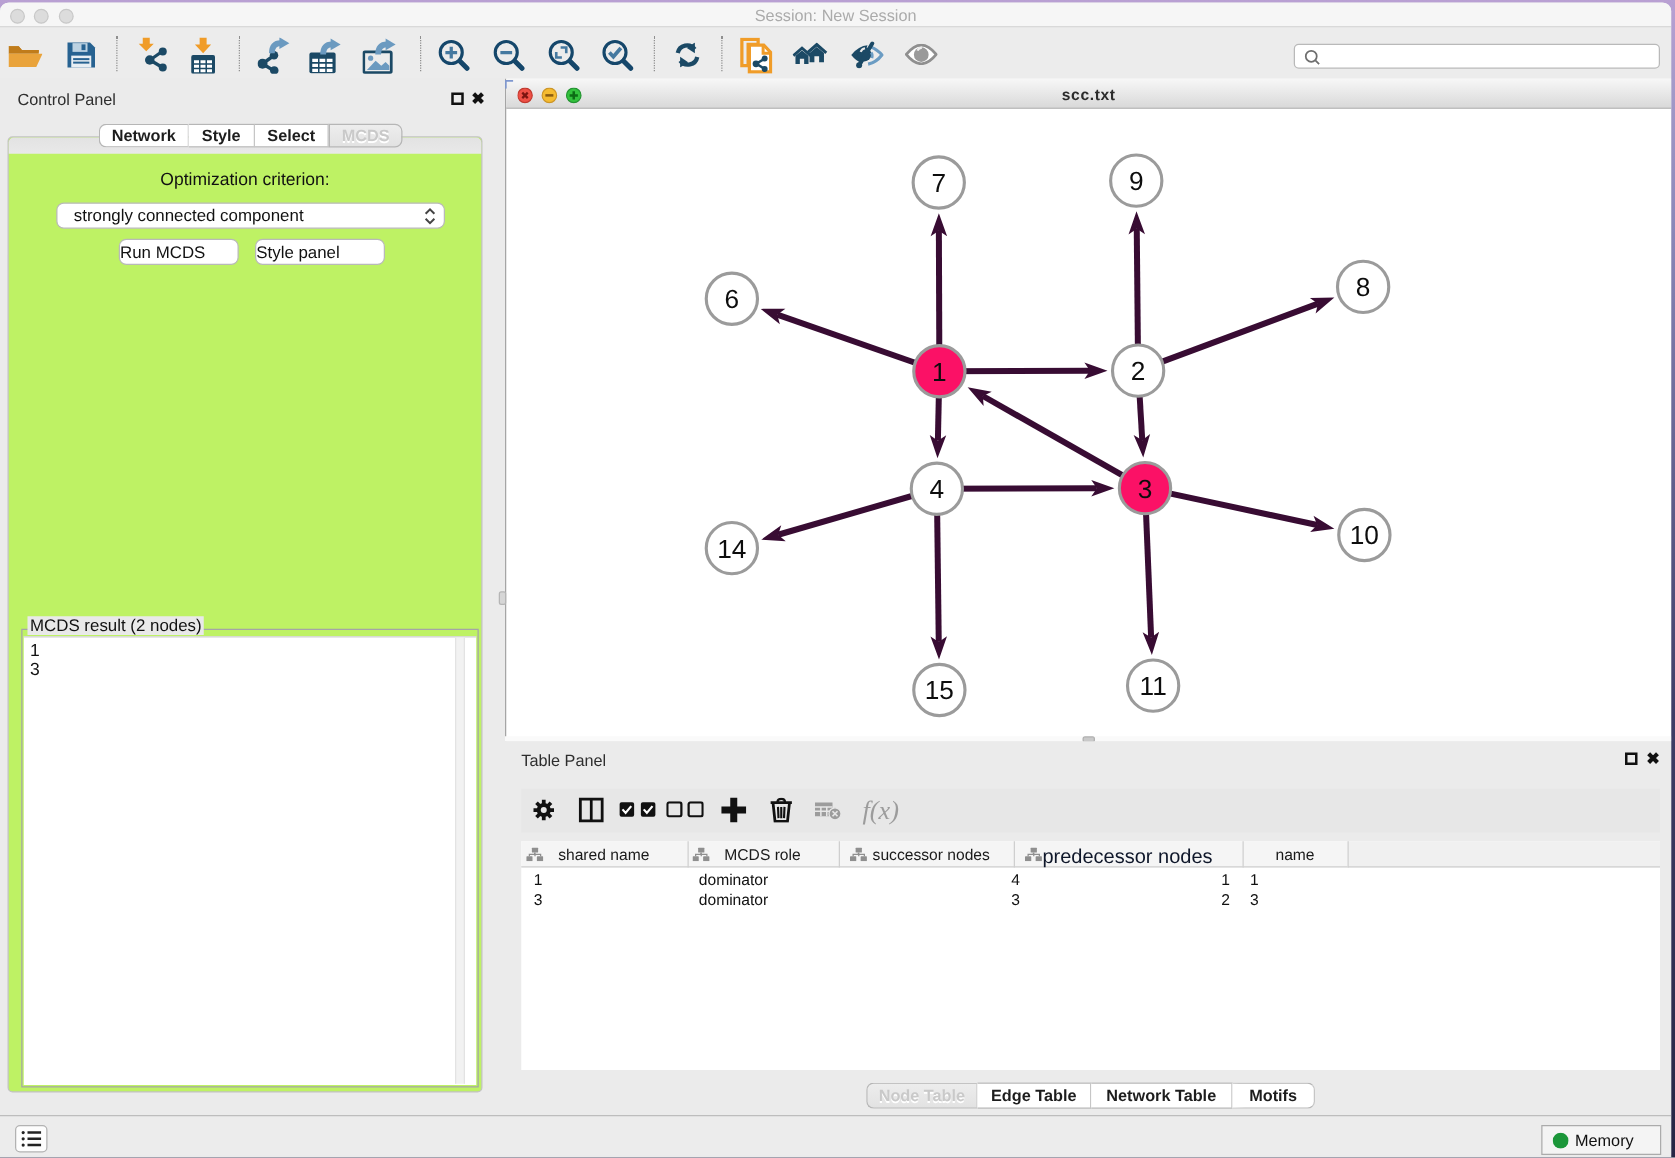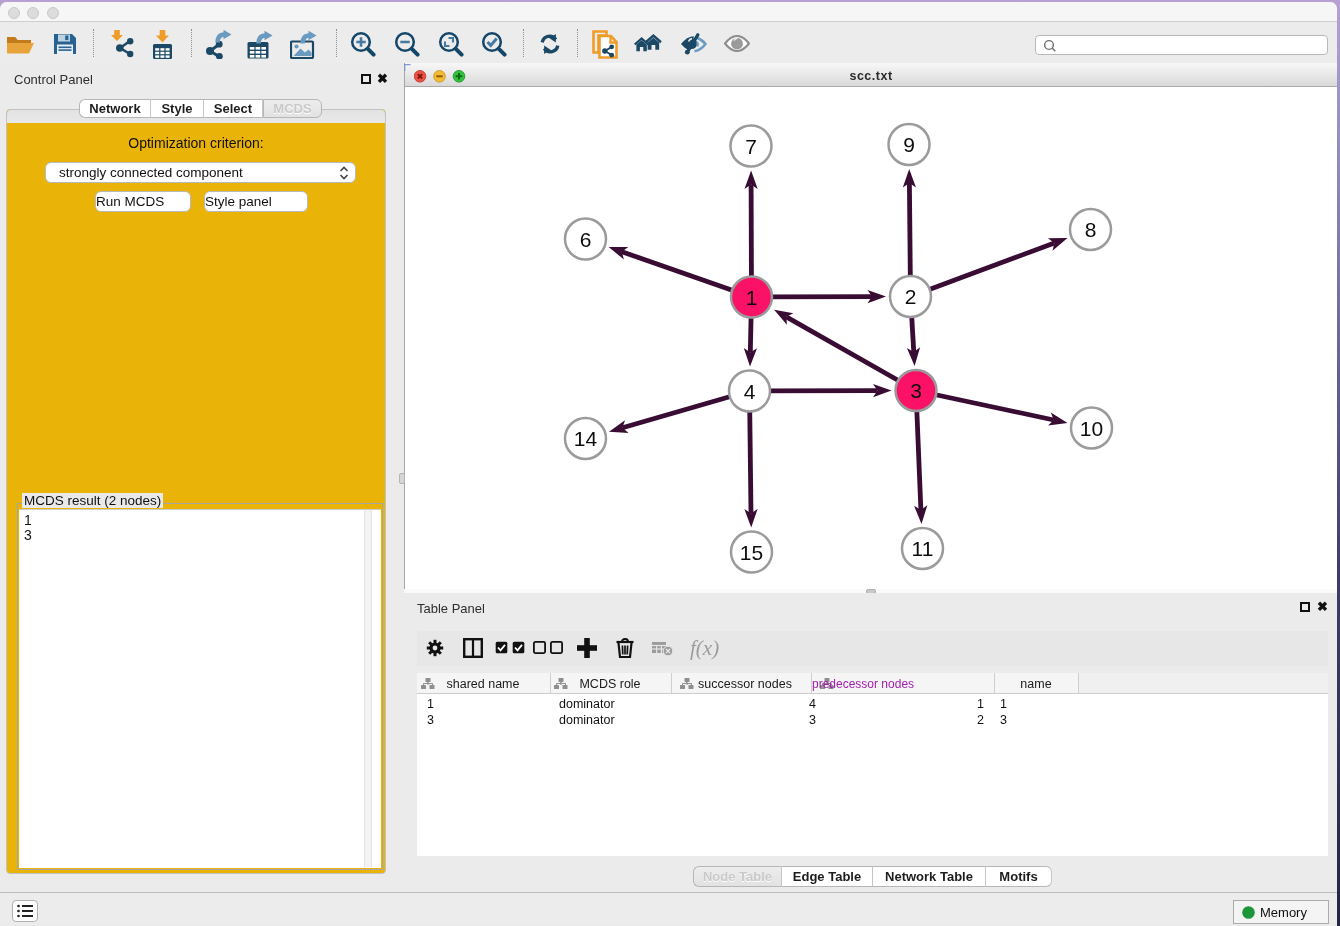--- a/index.html
+++ b/index.html
@@ -35,21 +35,21 @@
   .tabset { position:absolute; display:flex; }
   .tab { font-size:13px; font-weight:bold; color:#1d1d1d; background:#fff;
     border-top:1px solid #b6b6b6; border-bottom:1px solid #b6b6b6; border-right:1px solid #c6c6c6;
     display:flex; align-items:center; justify-content:center; }
   .tab.first { border-left:1px solid #b6b6b6; border-radius:6px 0 0 6px; }
   .tab.sel { background:linear-gradient(#ededed,#e2e2e2); color:#c9c9c9;
     border:1px solid #b6b6b6; border-radius:0 6px 6px 0;
     text-shadow:0 1px 0 #fff; }
   
   #cp-content { position:absolute; left:6px; top:46px; width:380px; height:765px;
-    background:#eab308; border:1px solid #c2c2c2; border-radius:4px; }
+    background:#bef264; border:1px solid #c2c2c2; border-radius:4px; }
   .mac-btn { position:absolute; background:#fff; border:1px solid #b9b9b9; border-radius:6px;
     font-size:13.5px; color:#111; text-align:left; }
   
   #mcds-group { position:absolute; left:10px; top:393px; width:366px; height:367px;
     border:1px solid #a5a5a5; }
   #mcds-label { position:absolute; left:4px; top:-11px; background:#e9e9e9; padding:0 2px;
     font-size:13.5px; color:#111;text-align:right; }
   #mcds-text { position:absolute; left:1px; top:5px; right:1px; bottom:1px; background:#fff;
     border-top:1px solid #cfcfcf; font-size:14px; color:#111; line-height:15.4px; padding:3px 0 0 5px; }
   #mcds-scroll { position:absolute; left:346px; top:6px; width:8px; bottom:2px;
@@ -69,20 +69,21 @@
   #memorybtn { position:absolute; right:8px; top:7px; width:96px; height:24px;
     background:#f4f4f4; border:1px solid #ababab; font-size:13px; color:#111; }
 </style>
 </head>
 <body>
 <div id="win">
   <div id="titlebar">
     <div class="tl" style="left:8px;"></div>
     <div class="tl" style="left:27px;"></div>
     <div class="tl" style="left:47px;"></div>
+    <div id="title-text">Session: New Session</div>
   </div>
   <div id="toolbar">
     <div id="tbicons">
         <svg class="abs" style="left:6px;top:12px" width="28" height="21" viewBox="0 0 28 21">
           <path d="M1 3 h8 l2.5 3 H25 v3 H1 z" fill="#c07c1b"></path>
 <path d="M1 3 h8 l2.5 3 H25 l-0 2 H3 z" fill="#c07c1b"></path>
 <path d="M4.5 9 H28 L23 19.5 H1 L1 9 z" fill="#e9a33b"></path>
         </svg>
 <svg class="abs" style="left:53px;top:11px" width="24" height="22" viewBox="0 0 24 22">
           <path d="M1 1 h18 l4 4 v16 h-22 z" fill="#276291"></path>
@@ -453,21 +454,21 @@
         </svg>
 <div class="abs" style="left:251px;top:84px;width:180px;text-align:center;font-size:12.5px;color:#1a1a1a;">successor nodes</div>
 <svg class="abs" style="left:416px;top:85px" width="14" height="11" viewBox="0 0 14 11">
 <g fill="#8f8f8f">
             <rect x="4.5" y="0" width="5" height="4" rx="0.5"></rect>
 <rect x="0" y="7" width="5" height="4" rx="0.5"></rect>
             <rect x="8.5" y="7" width="5" height="4" rx="0.5"></rect>
 <path d="M6.7 4 v2 M2.5 7 v-1.5 h9 V7 M7 4 v3" stroke="#8f8f8f" stroke-width="1" fill="none"></path>
           </g>
         </svg>
-<div class="abs" style="left:408px;top:84px;width:180px;text-align:left;font-size:12px;color:#a21caf;">predecessor nodes</div>
+<div class="abs" style="left:408px;top:84px;width:180px;text-align:center;font-size:16px;color:#0f172a;">predecessor nodes</div>
 <div class="abs" style="left:542px;top:84px;width:180px;text-align:center;font-size:12.5px;color:#1a1a1a;">name</div>
 <div class="abs" style="left:23px;top:104px;font-size:12.5px;color:#111;">1</div>
 <div class="abs" style="left:155px;top:104px;font-size:12.5px;color:#111;">dominator</div>
 <div class="abs" style="left:312px;top:104px;width:100px;text-align:right;font-size:12.5px;color:#111;">4</div>
 <div class="abs" style="left:480px;top:104px;width:100px;text-align:right;font-size:12.5px;color:#111;">1</div>
 <div class="abs" style="left:596px;top:104px;font-size:12.5px;color:#111;">1</div>
 <div class="abs" style="left:23px;top:120px;font-size:12.5px;color:#111;">3</div>
 <div class="abs" style="left:155px;top:120px;font-size:12.5px;color:#111;">dominator</div>
 <div class="abs" style="left:312px;top:120px;width:100px;text-align:right;font-size:12.5px;color:#111;">3</div>
 <div class="abs" style="left:480px;top:120px;width:100px;text-align:right;font-size:12.5px;color:#111;">2</div>

